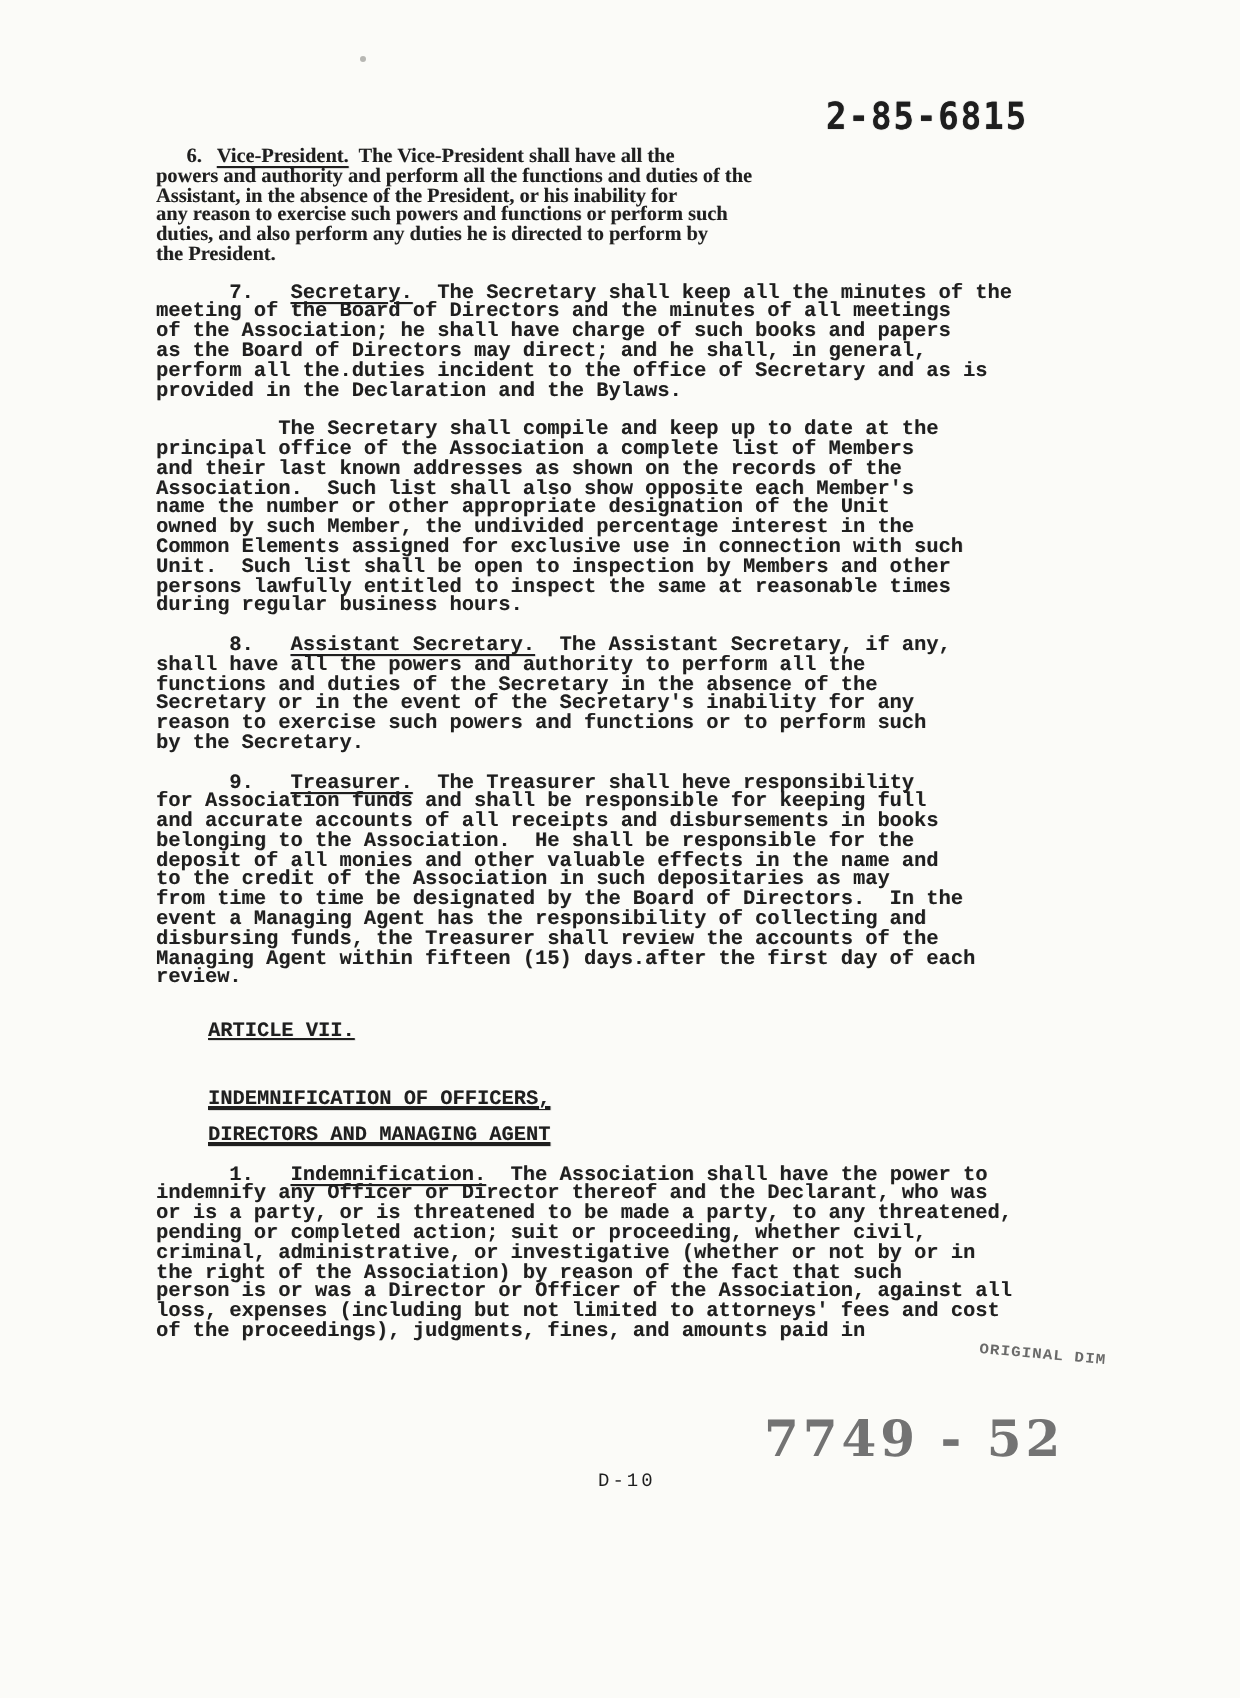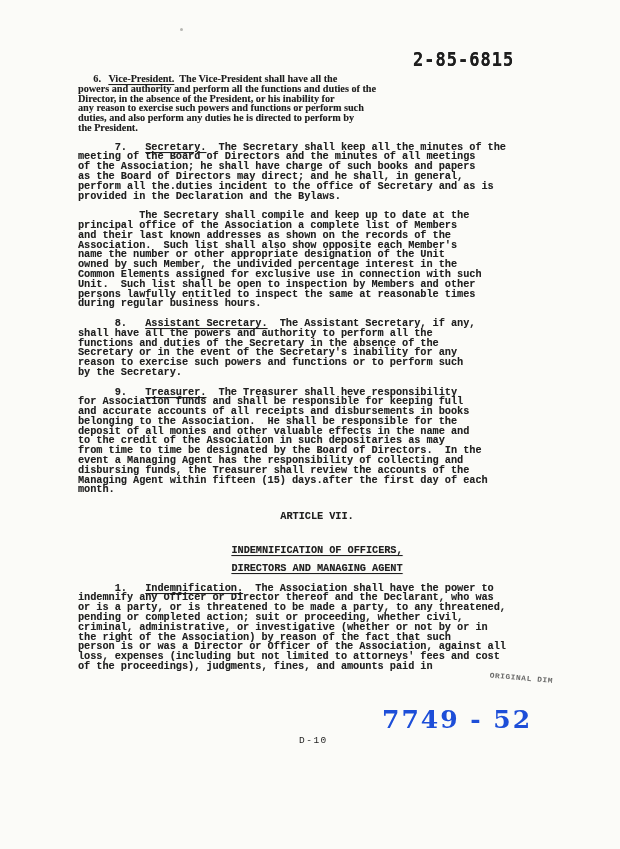--- a/index.html
+++ b/index.html
@@ -35,21 +35,21 @@
     width:452px;
     font-size:10.2px;
     font-weight:bold;
     line-height:9.8px;
     color:#1f1f1f;
     text-shadow:0.2px 0.2px 0 rgba(20,20,20,.35);
   }
   .block{margin-top:9.8px;}
   .block:first-child{margin-top:0;font-family:Liberation Serif, serif;}
   .line{height:9.8px;white-space:pre;}
-  .heading{text-align:center;margin-left:26px;}
+  .heading{margin-left:26px;text-decoration:underline;}
   .u{text-decoration:underline;text-decoration-thickness:1px;text-underline-offset:1.5px;}
   [data-name="block-heading-article-vii"]{margin-top:17px;}
   [data-name="block-heading-indemnification"]{margin-top:24px;}
   [data-name="block-heading-directors"]{margin-top:8px;}
   [data-name="block-para-1-indemnification"]{margin-top:10px;}
   
   .orig-stamp{
     position:absolute;
     left:490px;top:671px;
     font-size:8px;
@@ -70,21 +70,21 @@
     letter-spacing:1.5px;
     color:#1e1e1e;
   }
   .stampno{
     position:absolute;
     left:382px;top:705px;
     font-family:"DejaVu Serif","Liberation Serif",serif;
     font-weight:bold;
     font-size:25px;
     letter-spacing:2px;
-    color:#1d4ed8;
+    color:#737373;
     white-space:pre;
   }
   .speck{
     position:absolute;
     left:180px;top:28px;
     width:3px;height:3px;
     background:#9a9a96;
     border-radius:50%;
     opacity:.7;
   }
@@ -94,21 +94,21 @@
 
 <div class="page" data-name="scanned-document-page">
   <div class="speck" data-name="scan-speck"></div>
 
   <div class="docnum" data-name="document-number-stamp">2-85-6815</div>
 
   <div class="body-text" data-name="document-body">
       <div class="block" data-name="block-para-6">
         <div class="line" data-name="text-line"><span data-name="text-segment">      6.   </span><span class="u" data-name="underlined-text">Vice-President.</span><span data-name="text-segment">  The Vice-President shall have all the</span></div>
         <div class="line" data-name="text-line"><span data-name="text-segment">powers and authority and perform all the functions and duties of the</span></div>
-        <div class="line" data-name="text-line"><span data-name="text-segment">Director, in the absence of the President, or his inability for</span></div>
+        <div class="line" data-name="text-line"><span data-name="text-segment">Assistant, in the absence of the President, or his inability for</span></div>
         <div class="line" data-name="text-line"><span data-name="text-segment">any reason to exercise such powers and functions or perform such</span></div>
         <div class="line" data-name="text-line"><span data-name="text-segment">duties, and also perform any duties he is directed to perform by</span></div>
         <div class="line" data-name="text-line"><span data-name="text-segment">the President.</span></div>
       </div>
       <div class="block" data-name="block-para-7">
         <div class="line" data-name="text-line"><span data-name="text-segment">      7.   </span><span class="u" data-name="underlined-text">Secretary.</span><span data-name="text-segment">  The Secretary shall keep all the minutes of the</span></div>
         <div class="line" data-name="text-line"><span data-name="text-segment">meeting of the Board of Directors and the minutes of all meetings</span></div>
         <div class="line" data-name="text-line"><span data-name="text-segment">of the Association; he shall have charge of such books and papers</span></div>
         <div class="line" data-name="text-line"><span data-name="text-segment">as the Board of Directors may direct; and he shall, in general,</span></div>
         <div class="line" data-name="text-line"><span data-name="text-segment">perform all the.duties incident to the office of Secretary and as is</span></div>
@@ -138,21 +138,21 @@
         <div class="line" data-name="text-line"><span data-name="text-segment">      9.   </span><span class="u" data-name="underlined-text">Treasurer.</span><span data-name="text-segment">  The Treasurer shall heve responsibility</span></div>
         <div class="line" data-name="text-line"><span data-name="text-segment">for Association funds and shall be responsible for keeping full</span></div>
         <div class="line" data-name="text-line"><span data-name="text-segment">and accurate accounts of all receipts and disbursements in books</span></div>
         <div class="line" data-name="text-line"><span data-name="text-segment">belonging to the Association.  He shall be responsible for the</span></div>
         <div class="line" data-name="text-line"><span data-name="text-segment">deposit of all monies and other valuable effects in the name and</span></div>
         <div class="line" data-name="text-line"><span data-name="text-segment">to the credit of the Association in such depositaries as may</span></div>
         <div class="line" data-name="text-line"><span data-name="text-segment">from time to time be designated by the Board of Directors.  In the</span></div>
         <div class="line" data-name="text-line"><span data-name="text-segment">event a Managing Agent has the responsibility of collecting and</span></div>
         <div class="line" data-name="text-line"><span data-name="text-segment">disbursing funds, the Treasurer shall review the accounts of the</span></div>
         <div class="line" data-name="text-line"><span data-name="text-segment">Managing Agent within fifteen (15) days.after the first day of each</span></div>
-        <div class="line" data-name="text-line"><span data-name="text-segment">month.</span></div>
+        <div class="line" data-name="text-line"><span data-name="text-segment">review.</span></div>
       </div>
       <div class="block heading" data-name="block-heading-article-vii">
         <div class="line" data-name="text-line"><span data-name="text-segment">ARTICLE VII.</span></div>
       </div>
       <div class="block heading" data-name="block-heading-indemnification">
         <div class="line" data-name="text-line"><span class="u" data-name="underlined-text">INDEMNIFICATION OF OFFICERS,</span></div>
       </div>
       <div class="block heading" data-name="block-heading-directors">
         <div class="line" data-name="text-line"><span class="u" data-name="underlined-text">DIRECTORS AND MANAGING AGENT</span></div>
       </div>

